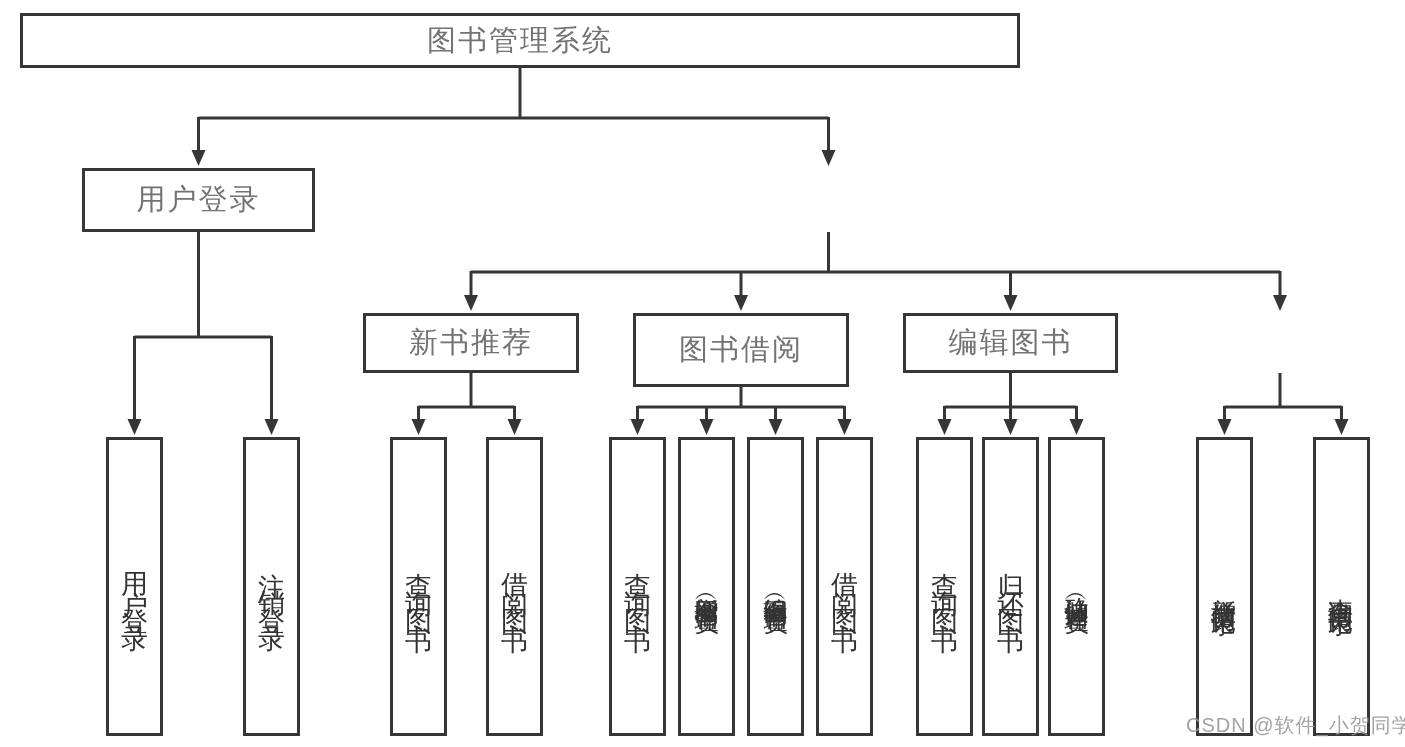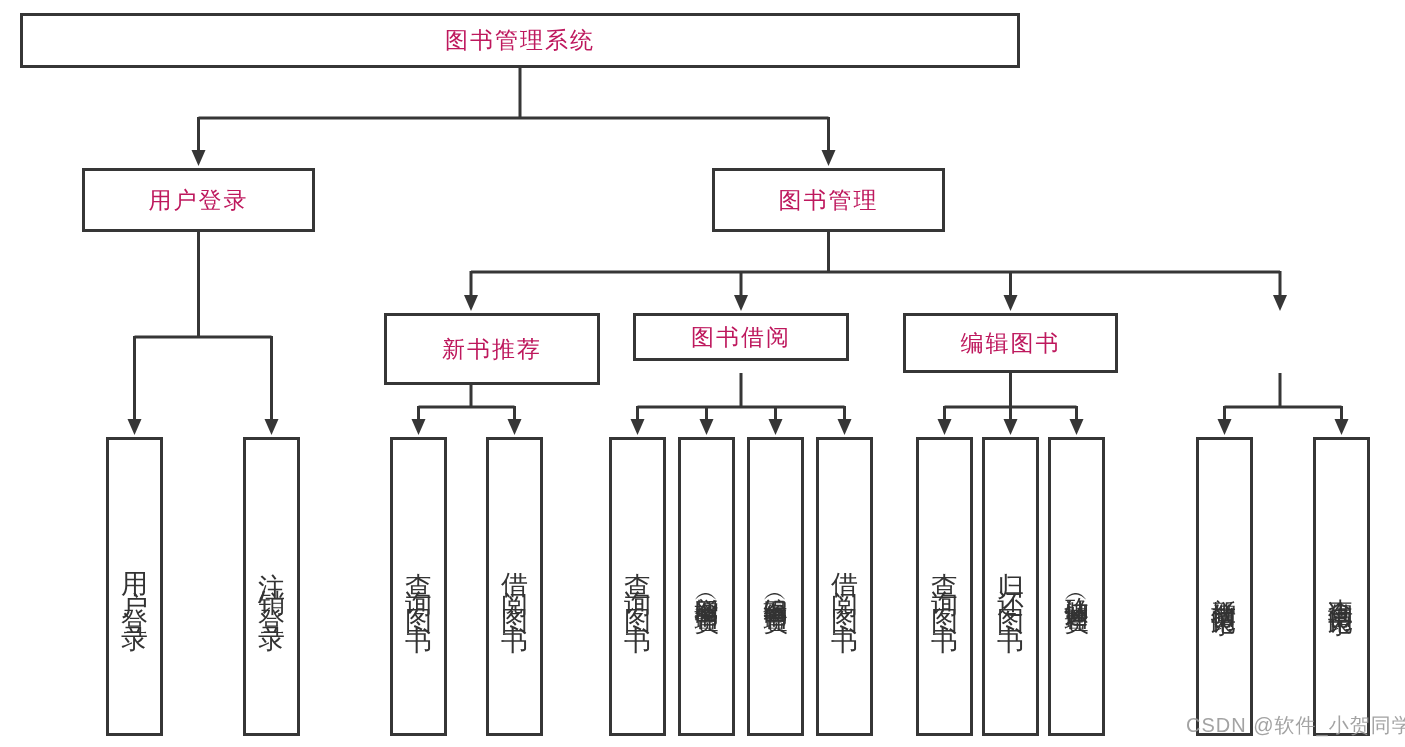--- a/index.html
+++ b/index.html
@@ -8,21 +8,21 @@
     background:#ffffff;color:#333333;
     font-family:"Liberation Sans","DejaVu Sans",sans-serif;
   }
   .stage{position:absolute;left:0;top:0;width:1405px;height:747px;}
   .box{
     position:absolute;box-sizing:border-box;
     border:3px solid #363636;background:#ffffff;
     display:flex;align-items:center;justify-content:center;
     z-index:2;
   }
-  .hlabel{font-size:23px;letter-spacing:2px;white-space:nowrap;color:#be185d;}
+  .hlabel{font-size:29px;letter-spacing:2px;white-space:nowrap;color:#737373;}
   .leaf{top:437px;width:57px;height:299px;}
   .vtext{
     writing-mode:vertical-rl;text-orientation:mixed;
     white-space:nowrap;color:#333333;
   }
   .ls4{font-size:27px;letter-spacing:18px;}
   .ls6{font-size:25px;letter-spacing:3px;}
   .ls9{font-size:24px;letter-spacing:2px;}
   svg.connectors{position:absolute;left:0;top:0;z-index:1;pointer-events:none;}
   svg.connectors path{stroke:#363636;stroke-width:3;fill:none;}
@@ -81,28 +81,25 @@
     </g>
   </svg>
 
   <div class="box" style="left:20px;top:13px;width:1000px;height:55px">
     <span class="hlabel">图书管理系统</span>
   </div>
 
   <div class="box" style="left:82px;top:168px;width:233px;height:64px">
     <span class="hlabel">用户登录</span>
   </div>
-  <div class="box" style="left:712px;top:168px;width:233px;height:64px">
-    <span class="hlabel">图书管理</span>
-  </div>
 
-  <div class="box" style="left:384px;top:313px;width:216px;height:72px">
+  <div class="box" style="left:363px;top:313px;width:216px;height:60px">
     <span class="hlabel">新书推荐</span>
   </div>
-  <div class="box" style="left:633px;top:313px;width:216px;height:48px">
+  <div class="box" style="left:633px;top:313px;width:216px;height:74px">
     <span class="hlabel">图书借阅</span>
   </div>
   <div class="box" style="left:903px;top:313px;width:215px;height:60px">
     <span class="hlabel">编辑图书</span>
   </div>
 
   <div class="box leaf" style="left:106px">
     <span class="vtext ls4">用户登录</span>
   </div>
   <div class="box leaf" style="left:243px">

